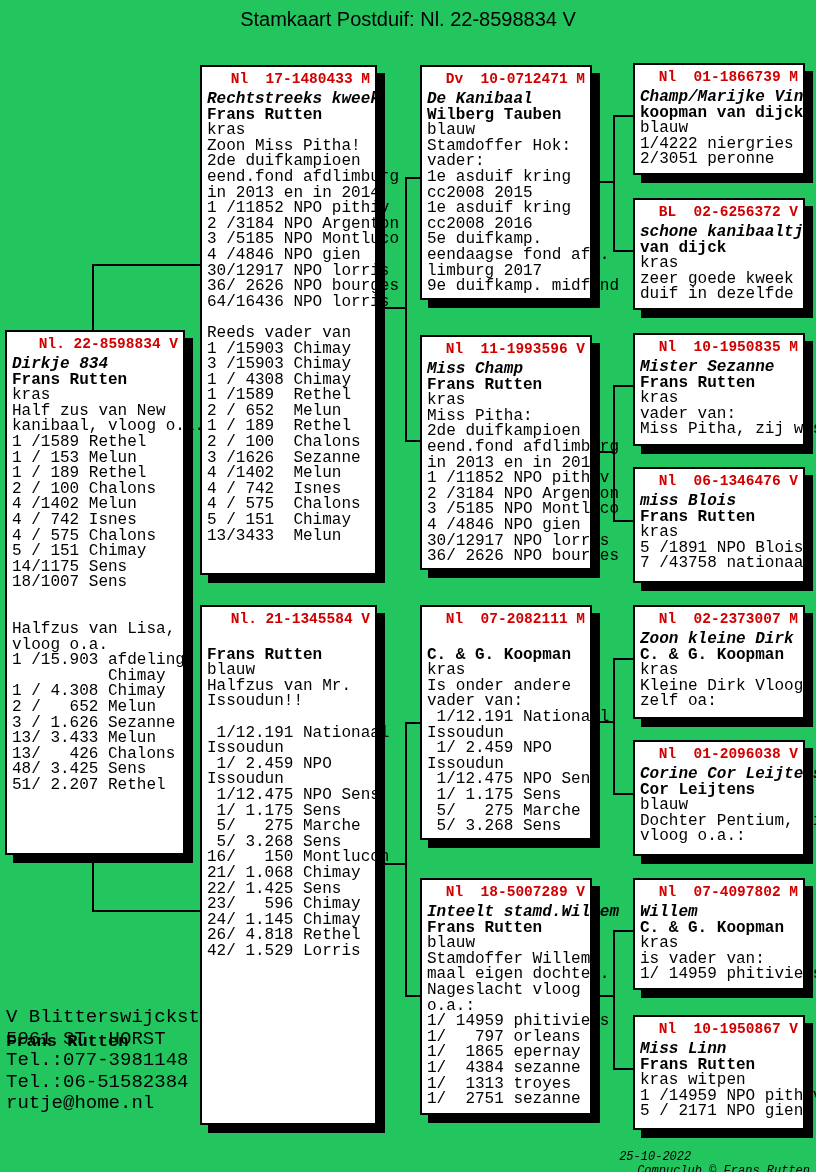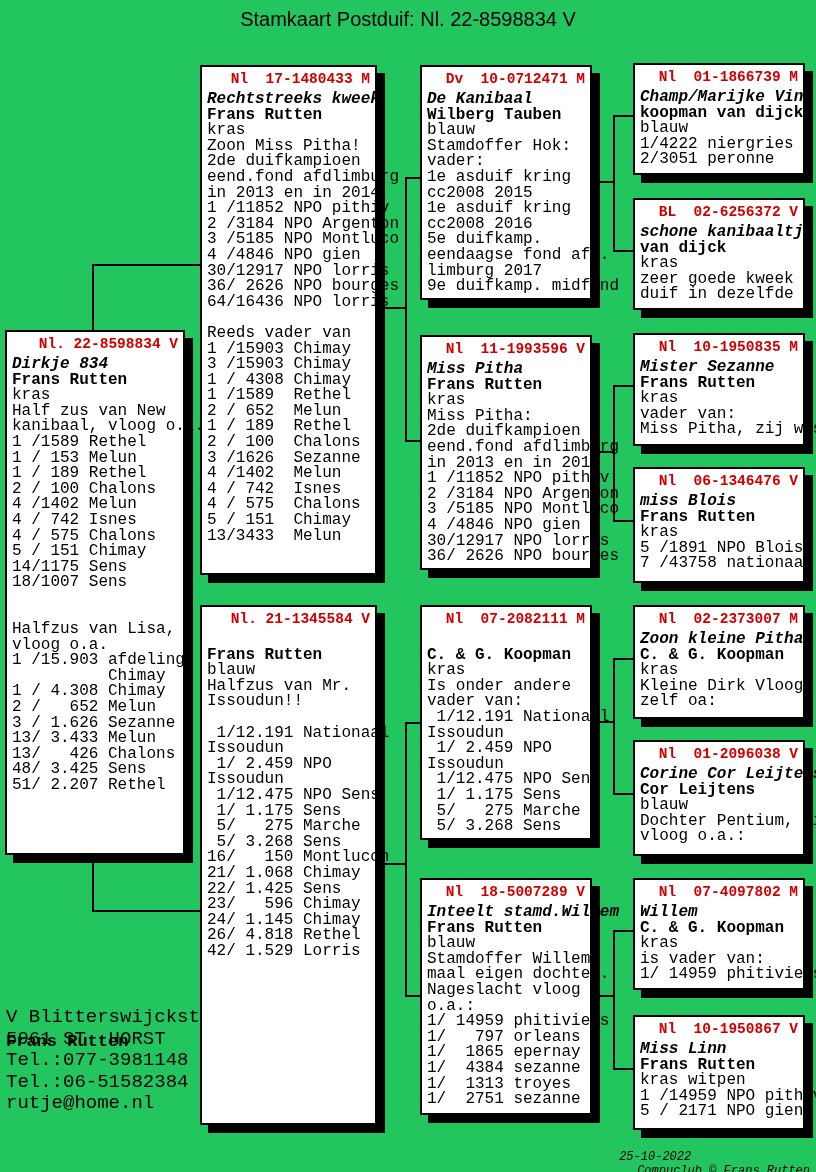--- a/index.html
+++ b/index.html
@@ -181,21 +181,21 @@
 1e asduif kring
 cc2008 2016
 5e duifkamp.
 eendaagse fond afd.
 limburg 2017
 9e duifkamp. midfond</div>
   </div>
 
   <div class="pbox b-gp2">
     <div class="ring">Nl  11-1993596 V</div>
-    <div class="bname">Miss Pitha</div>
+    <div class="bname">Miss Champ</div>
     <div class="owner">Frans Rutten</div>
     <div class="bbody">kras
 Miss Pitha:
 2de duifkampioen
 eend.fond afdlimburg
 in 2013 en in 2014
 1 /11852 NPO pithiv
 2 /3184 NPO Argenton
 3 /5185 NPO Montluco
 4 /4846 NPO gien
@@ -268,21 +268,21 @@
     <div class="ring">Nl  06-1346476 V</div>
     <div class="bname">miss Blois</div>
     <div class="owner">Frans Rutten</div>
     <div class="bbody">kras
 5 /1891 NPO Blois
 7 /43758 nationaal</div>
   </div>
 
   <div class="pbox b-ggp5">
     <div class="ring">Nl  02-2373007 M</div>
-    <div class="bname">Zoon kleine Pitha</div>
+    <div class="bname">Zoon kleine Dirk</div>
     <div class="owner">C. &amp; G. Koopman</div>
     <div class="bbody">kras
 Kleine Dirk Vloog
 zelf oa:</div>
   </div>
 
   <div class="pbox b-ggp6">
     <div class="ring">Nl  01-2096038 V</div>
     <div class="bname">Corine Cor Leijtens</div>
     <div class="owner">Cor Leijtens</div>

